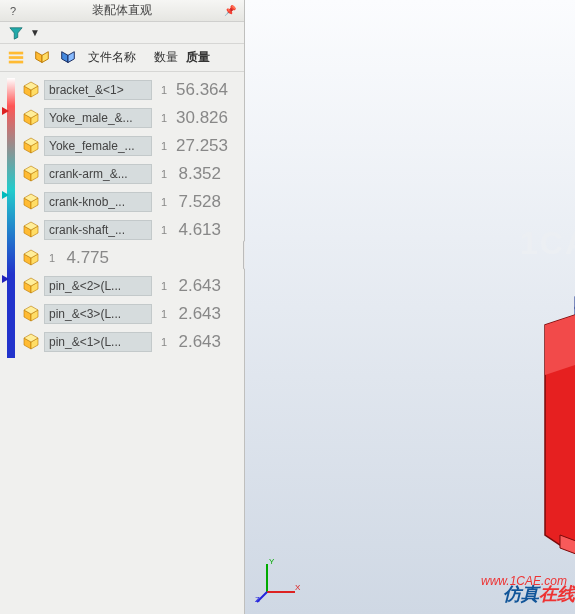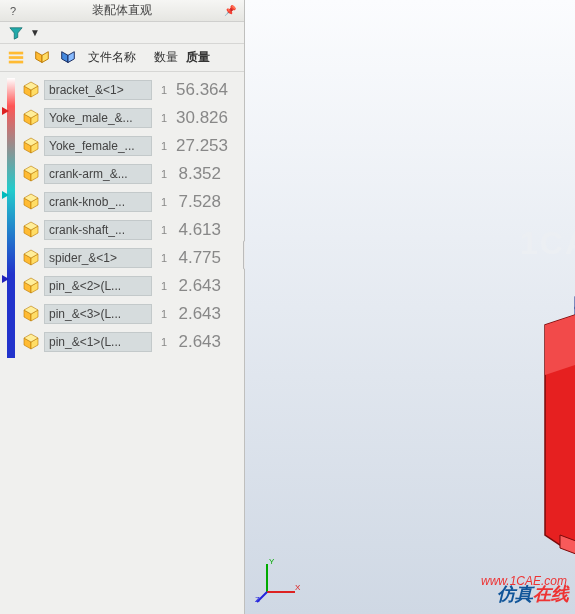--- a/index.html
+++ b/index.html
@@ -32,21 +32,21 @@
   .row .q { flex: 0 0 16px; font-size: 11px; color: #888; text-align: center; }
   .row .m { flex: 0 0 45px; font-size: 17px; color: #888; text-align: right; }
 
   .viewport { position: absolute; left: 245px; top: 0; right: 0; bottom: 0; background: linear-gradient(#fbfcfe,#cfd8e4); }
   .splitter { position: absolute; left: 245px; top: 0; width: 4px; height: 100%; background: #e8e8e6; }
   .splitgrip { position: absolute; left: 243px; top: 240px; width: 10px; height: 30px; background: #eaeaea; border: 1px solid #bbb; border-radius: 2px; display:flex; align-items:center; justify-content:center; font-size:8px; color:#888; }
 
   .triad { position: absolute; left: 10px; bottom: 10px; width: 50px; height: 50px; }
 
   .wm { position: absolute; left: 275px; top: 225px; color: #eceff3; font-weight: bold; font-size: 32px; letter-spacing: 2px; pointer-events:none; user-select:none; }
-  .brand { position: absolute; right: 6px; bottom: 8px; font-size: 18px; font-style: italic; font-weight: bold; }
+  .brand { position: absolute; right: 0; bottom: 8px; font-size: 18px; font-style: italic; font-weight: bold; }
   .brand .a { color: #159; }
   .brand .b { color: #e33; }
   .url { position: absolute; right: 8px; bottom: 26px; font-size: 12px; color: #e33; font-style: italic; font-weight: normal; }
 
   .model { position: absolute; left: 285px; top: 35px; width: 280px; height: 560px; pointer-events:none; }
 </style>
 </head>
 <body>
 
 <div class="panel">
@@ -160,21 +160,20 @@
         <span class="nm">crank-shaft_...</span>
         <span class="q">1</span>
         <span class="m">4.613</span>
       </div>
       <div class="row">
         <span class="pic"><svg viewBox="0 0 18 18" width="18" height="18">
             <path d="M2 5l7 4v7l-7-4z" fill="#fb3" stroke="#b70" stroke-width="0.6"></path>
             <path d="M9 9l7-4v7l-7 4z" fill="#fd6" stroke="#b70" stroke-width="0.6"></path>
             <path d="M2 5l7-4 7 4-7 4z" fill="#fe9" stroke="#b70" stroke-width="0.6"></path>
           </svg></span>
-        <span class="nm">spider_&amp;&lt;1&gt;</span>
         <span class="q">1</span>
         <span class="m">4.775</span>
       </div>
       <div class="row">
         <span class="pic"><svg viewBox="0 0 18 18" width="18" height="18">
             <path d="M2 5l7 4v7l-7-4z" fill="#fb3" stroke="#b70" stroke-width="0.6"></path>
             <path d="M9 9l7-4v7l-7 4z" fill="#fd6" stroke="#b70" stroke-width="0.6"></path>
             <path d="M2 5l7-4 7 4-7 4z" fill="#fe9" stroke="#b70" stroke-width="0.6"></path>
           </svg></span>
         <span class="nm">pin_&amp;&lt;2&gt;(L...</span>

